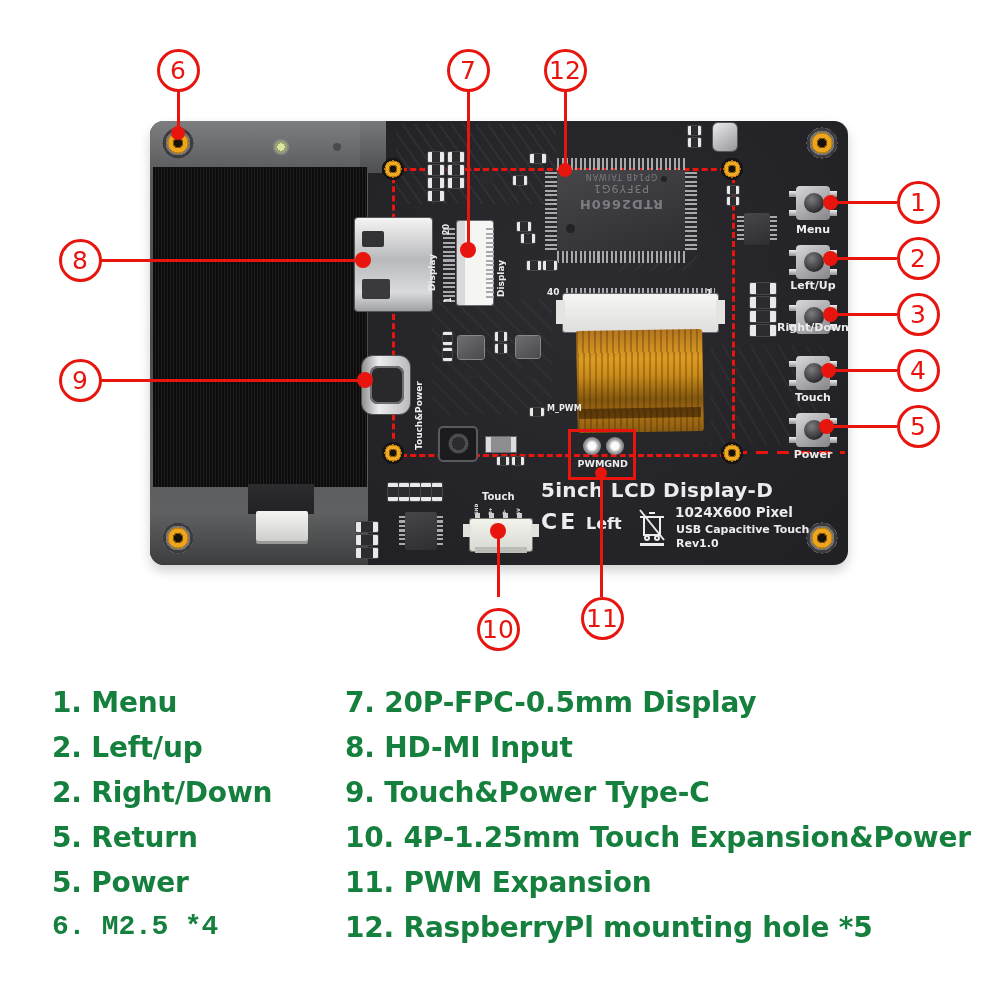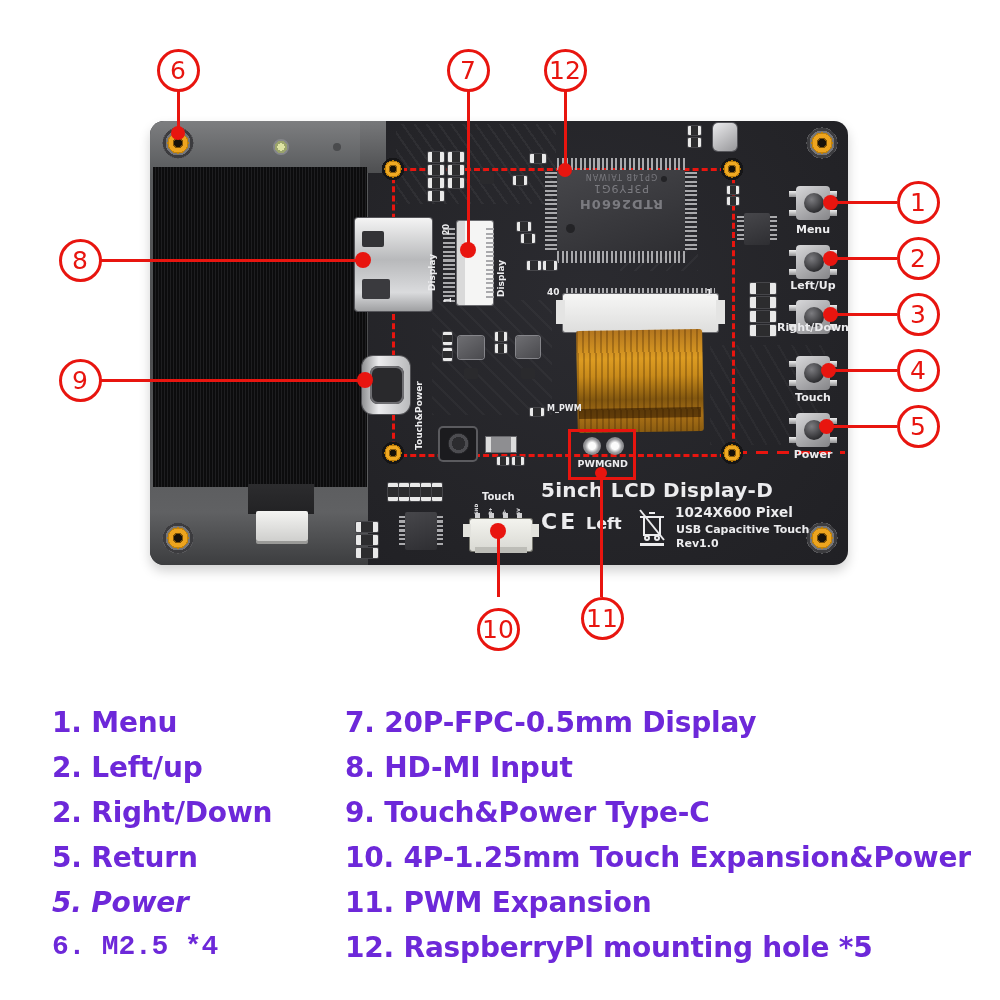--- a/index.html
+++ b/index.html
@@ -44,21 +44,21 @@
   .dashline{position:absolute;background:repeating-linear-gradient(90deg,var(--red) 0 12px,transparent 12px 21px);}
   
   .tact{position:absolute;width:48px;height:30px;}
   .tact .leg{position:absolute;width:9px;height:6px;background:linear-gradient(180deg,#f0f0f0,#909092);}
   .tact .bodyb{position:absolute;left:7px;top:-2px;width:34px;height:34px;border-radius:4px;
        background:linear-gradient(145deg,#d8d8da,#858588);}
   .tact .cap{position:absolute;left:15px;top:5px;width:20px;height:20px;border-radius:50%;
        background:radial-gradient(circle at 38% 32%,#7c7c80,#2d2d30 72%);}
   .btnlabel{position:absolute;width:86px;text-align:center;font-size:11px;}
   
-  .legend{position:absolute;font-size:28px;font-weight:bold;color:#6d28d9;letter-spacing:-0.2px;white-space:nowrap;margin-top:20px;}
+  .legend{position:absolute;font-size:28px;font-weight:bold;color:#15803d;letter-spacing:-0.2px;white-space:nowrap;}
 </style>
 </head>
 <body>
 
 <div class="abs pcb"></div>
 
 <div class="abs trace" style="left:396px;top:124px;width:160px;height:80px;background:repeating-linear-gradient(55deg,rgba(255,255,255,.05) 0 2px,transparent 2px 10px);"></div>
 <div class="abs trace" style="left:620px;top:176px;width:78px;height:95px;background:repeating-linear-gradient(135deg,rgba(255,255,255,.045) 0 2px,transparent 2px 11px);"></div>
 <div class="abs trace" style="left:432px;top:300px;width:120px;height:115px;background:repeating-linear-gradient(45deg,rgba(255,255,255,.035) 0 2px,transparent 2px 12px);"></div>
 <div class="abs trace" style="left:710px;top:345px;width:115px;height:100px;background:repeating-linear-gradient(60deg,rgba(255,255,255,.035) 0 2px,transparent 2px 12px);"></div>
@@ -300,20 +300,20 @@
 <div class="callout" style="left:543.5px;top:48.5px;">12</div>
 <div class="callout" style="left:58.5px;top:238.5px;">8</div>
 <div class="callout" style="left:58.5px;top:358.5px;">9</div>
 <div class="callout" style="left:476.5px;top:608px;">10</div>
 <div class="callout" style="left:580.5px;top:596.5px;">11</div>
 
 <div class="legend" style="left:52px;top:686px;">1. Menu</div>
 <div class="legend" style="left:52px;top:731px;">2. Left/up</div>
 <div class="legend" style="left:52px;top:776px;">2. Right/Down</div>
 <div class="legend" style="left:52px;top:821px;">5. Return</div>
-<div class="legend" style="left:52px;top:866px;font-style:italic;">5. Power</div>
+<div class="legend" style="left:52px;top:866px;">5. Power</div>
 <div class="legend" style="left:52px;top:911px;font-family:Liberation Mono, monospace;">6. M2.5 *4</div>
 <div class="legend" style="left:345px;top:686px;">7. 20P-FPC-0.5mm Display</div>
 <div class="legend" style="left:345px;top:731px;text-align:center;">8. HD-MI Input</div>
 <div class="legend" style="left:345px;top:776px;">9. Touch&amp;Power Type-C</div>
 <div class="legend" style="left:345px;top:821px;">10. 4P-1.25mm Touch Expansion&amp;Power</div>
 <div class="legend" style="left:345px;top:866px;">11. PWM Expansion</div>
 <div class="legend" style="left:345px;top:911px;">12. RaspberryPl mounting hole *5</div>
 
 </body></html>

